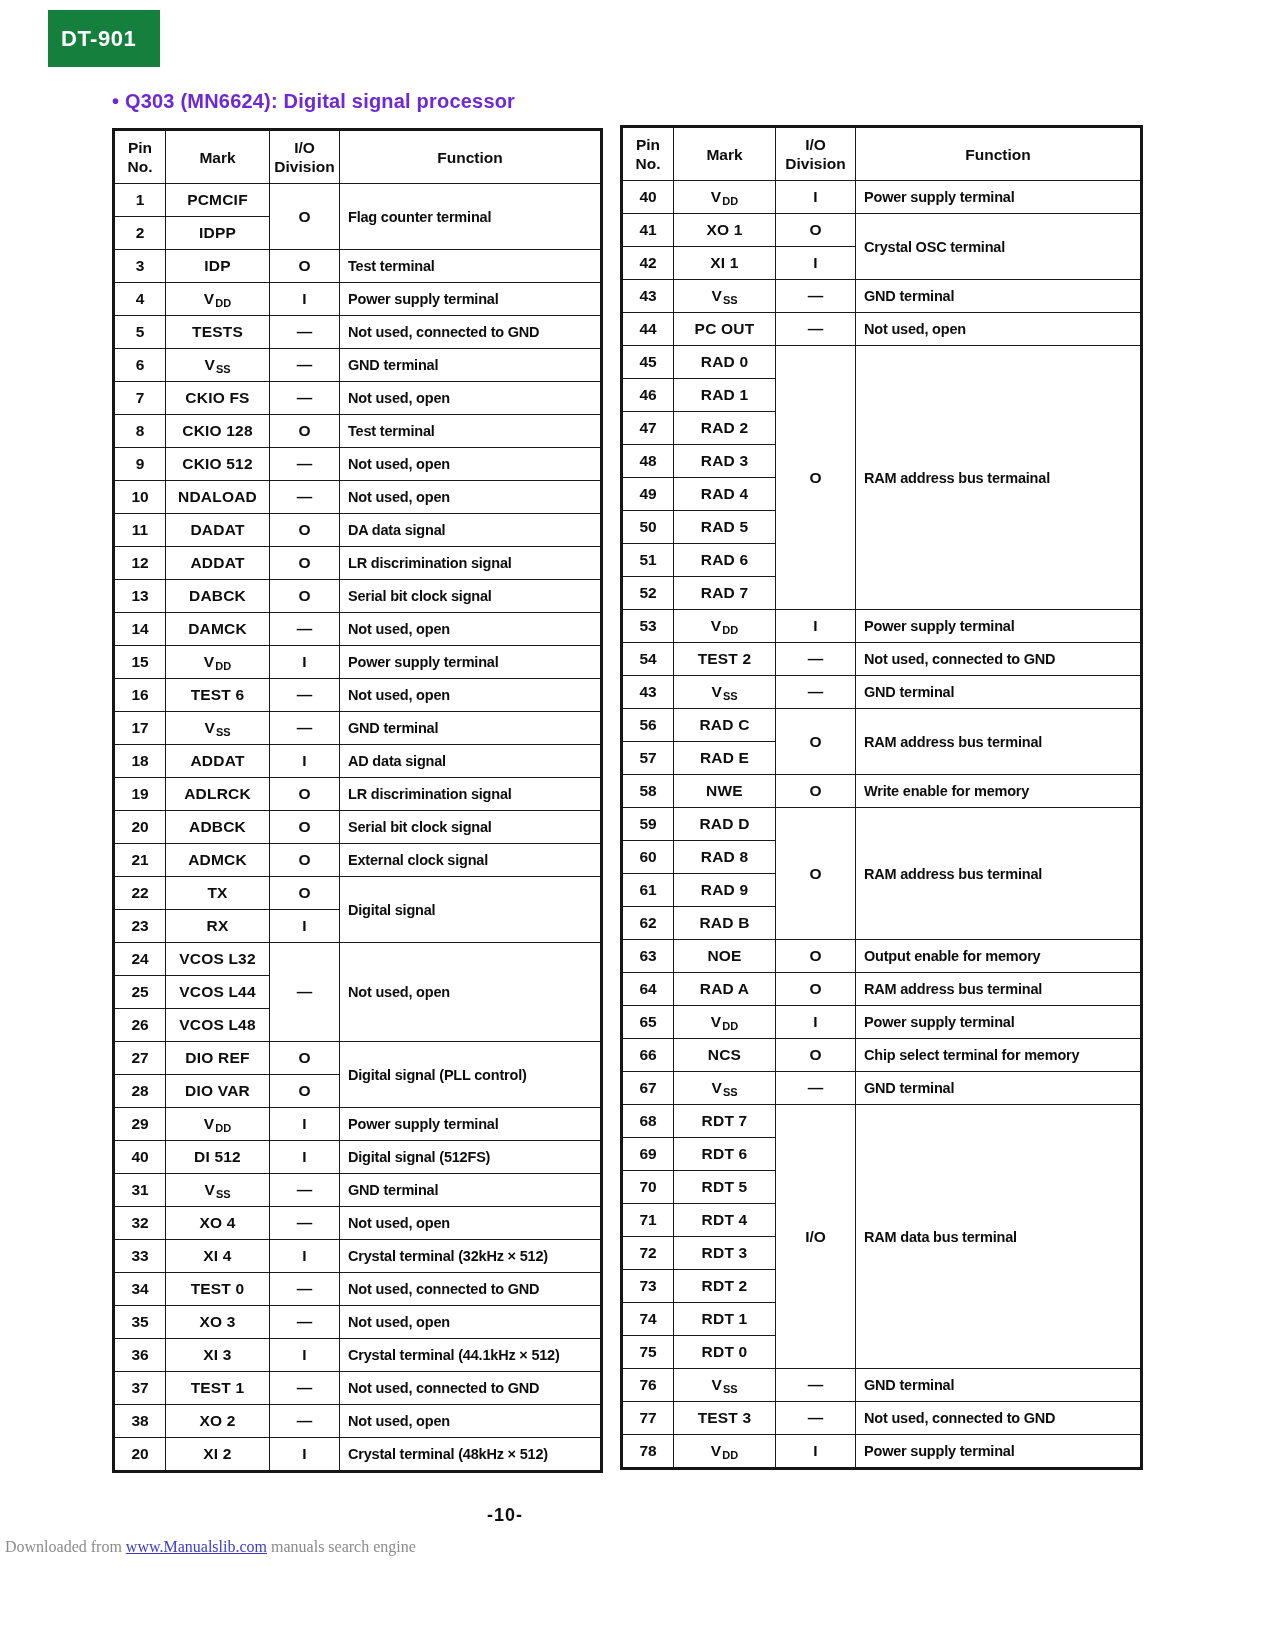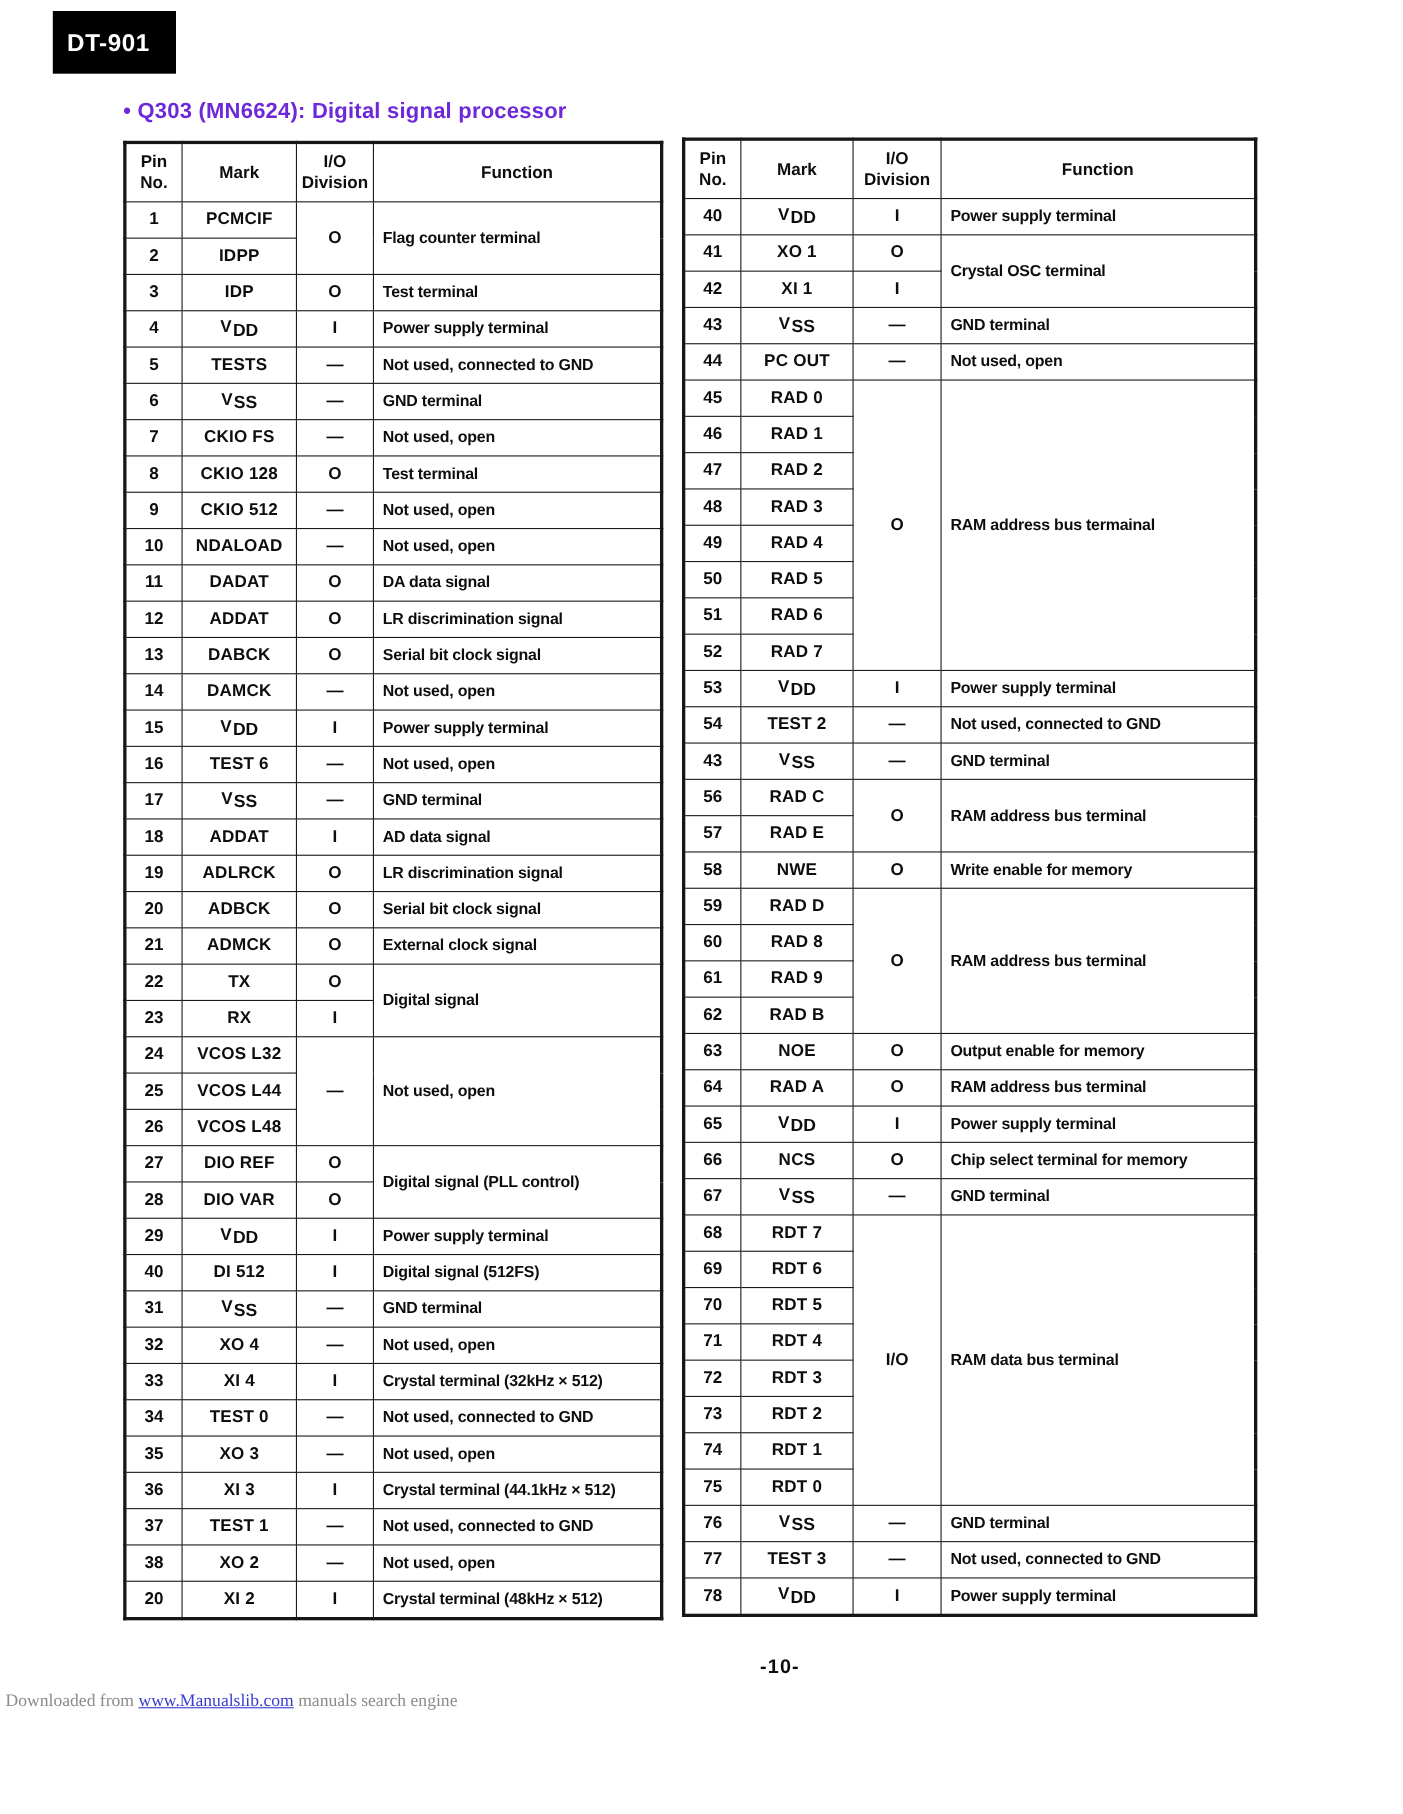--- a/index.html
+++ b/index.html
@@ -2,21 +2,21 @@
 <html><head>
 <meta charset="utf-8">
 <style>
   html,body { margin:0; padding:0; background:#e8e8e8; }
   .page {
     position:relative; width:1275px; height:1649px; background:#ffffff;
     font-family:"Liberation Sans", sans-serif; color:#0d0d0d; overflow:hidden;
   }
   .badge {
     position:absolute; left:48px; top:10px; width:112px; height:57px;
-    background:#000000; color:#fff; font-weight:bold; font-size:22px;
+    background:#15803d; color:#fff; font-weight:bold; font-size:22px;
     display:flex; align-items:center; padding-left:13px; box-sizing:border-box;
     letter-spacing:0.5px;
   }
   .title {
     position:absolute; left:112px; top:90px;
     font-size:20px; font-weight:bold; letter-spacing:0.2px; color:#6d28d9;
   }
   table.pin-table {
     position:absolute; border-collapse:collapse; table-layout:fixed;
     background:#fff; border:3px solid #161616;padding-left:16px;
@@ -26,23 +26,23 @@
   .pin-table th, .pin-table td {
     border:1.5px solid #1a1a1a; font-weight:bold; vertical-align:middle;
     overflow:visible; padding:0;
   }
   .pin-table thead th { height:52px; font-size:15.5px; line-height:19px; text-align:center; }
   .pin-table tbody td { height:32px; }
   td.pin  { text-align:center; font-size:15.5px; }
   td.mark { text-align:center; font-size:15.5px; letter-spacing:0.2px; }
   td.io   { text-align:center; font-size:15.5px; }
   td.fn   { text-align:left; padding-left:8px; font-size:14.5px; letter-spacing:-0.2px; white-space:nowrap; }
-  .subs   { font-size:16px; vertical-align:-3px; margin-left:1px; letter-spacing:0; }
+  .subs   { font-size:11px; vertical-align:-3px; margin-left:1px; letter-spacing:0; }
   .page-number {
-    position:absolute; left:487px; top:1505px; width:240px; text-align:right;
+    position:absolute; left:487px; top:1505px; width:240px; text-align:left;
     font-size:18px; font-weight:bold; letter-spacing:1px;
   }
   .manualslib {
     position:absolute; left:5px; top:1538px;
     font-family:"Liberation Serif", serif; font-size:16px; color:#8b8b8b;text-align:right;
   }
   .manualslib a { color:#3b3bd0; text-decoration:underline; cursor:pointer; }
 </style>
 </head>
 <body>

